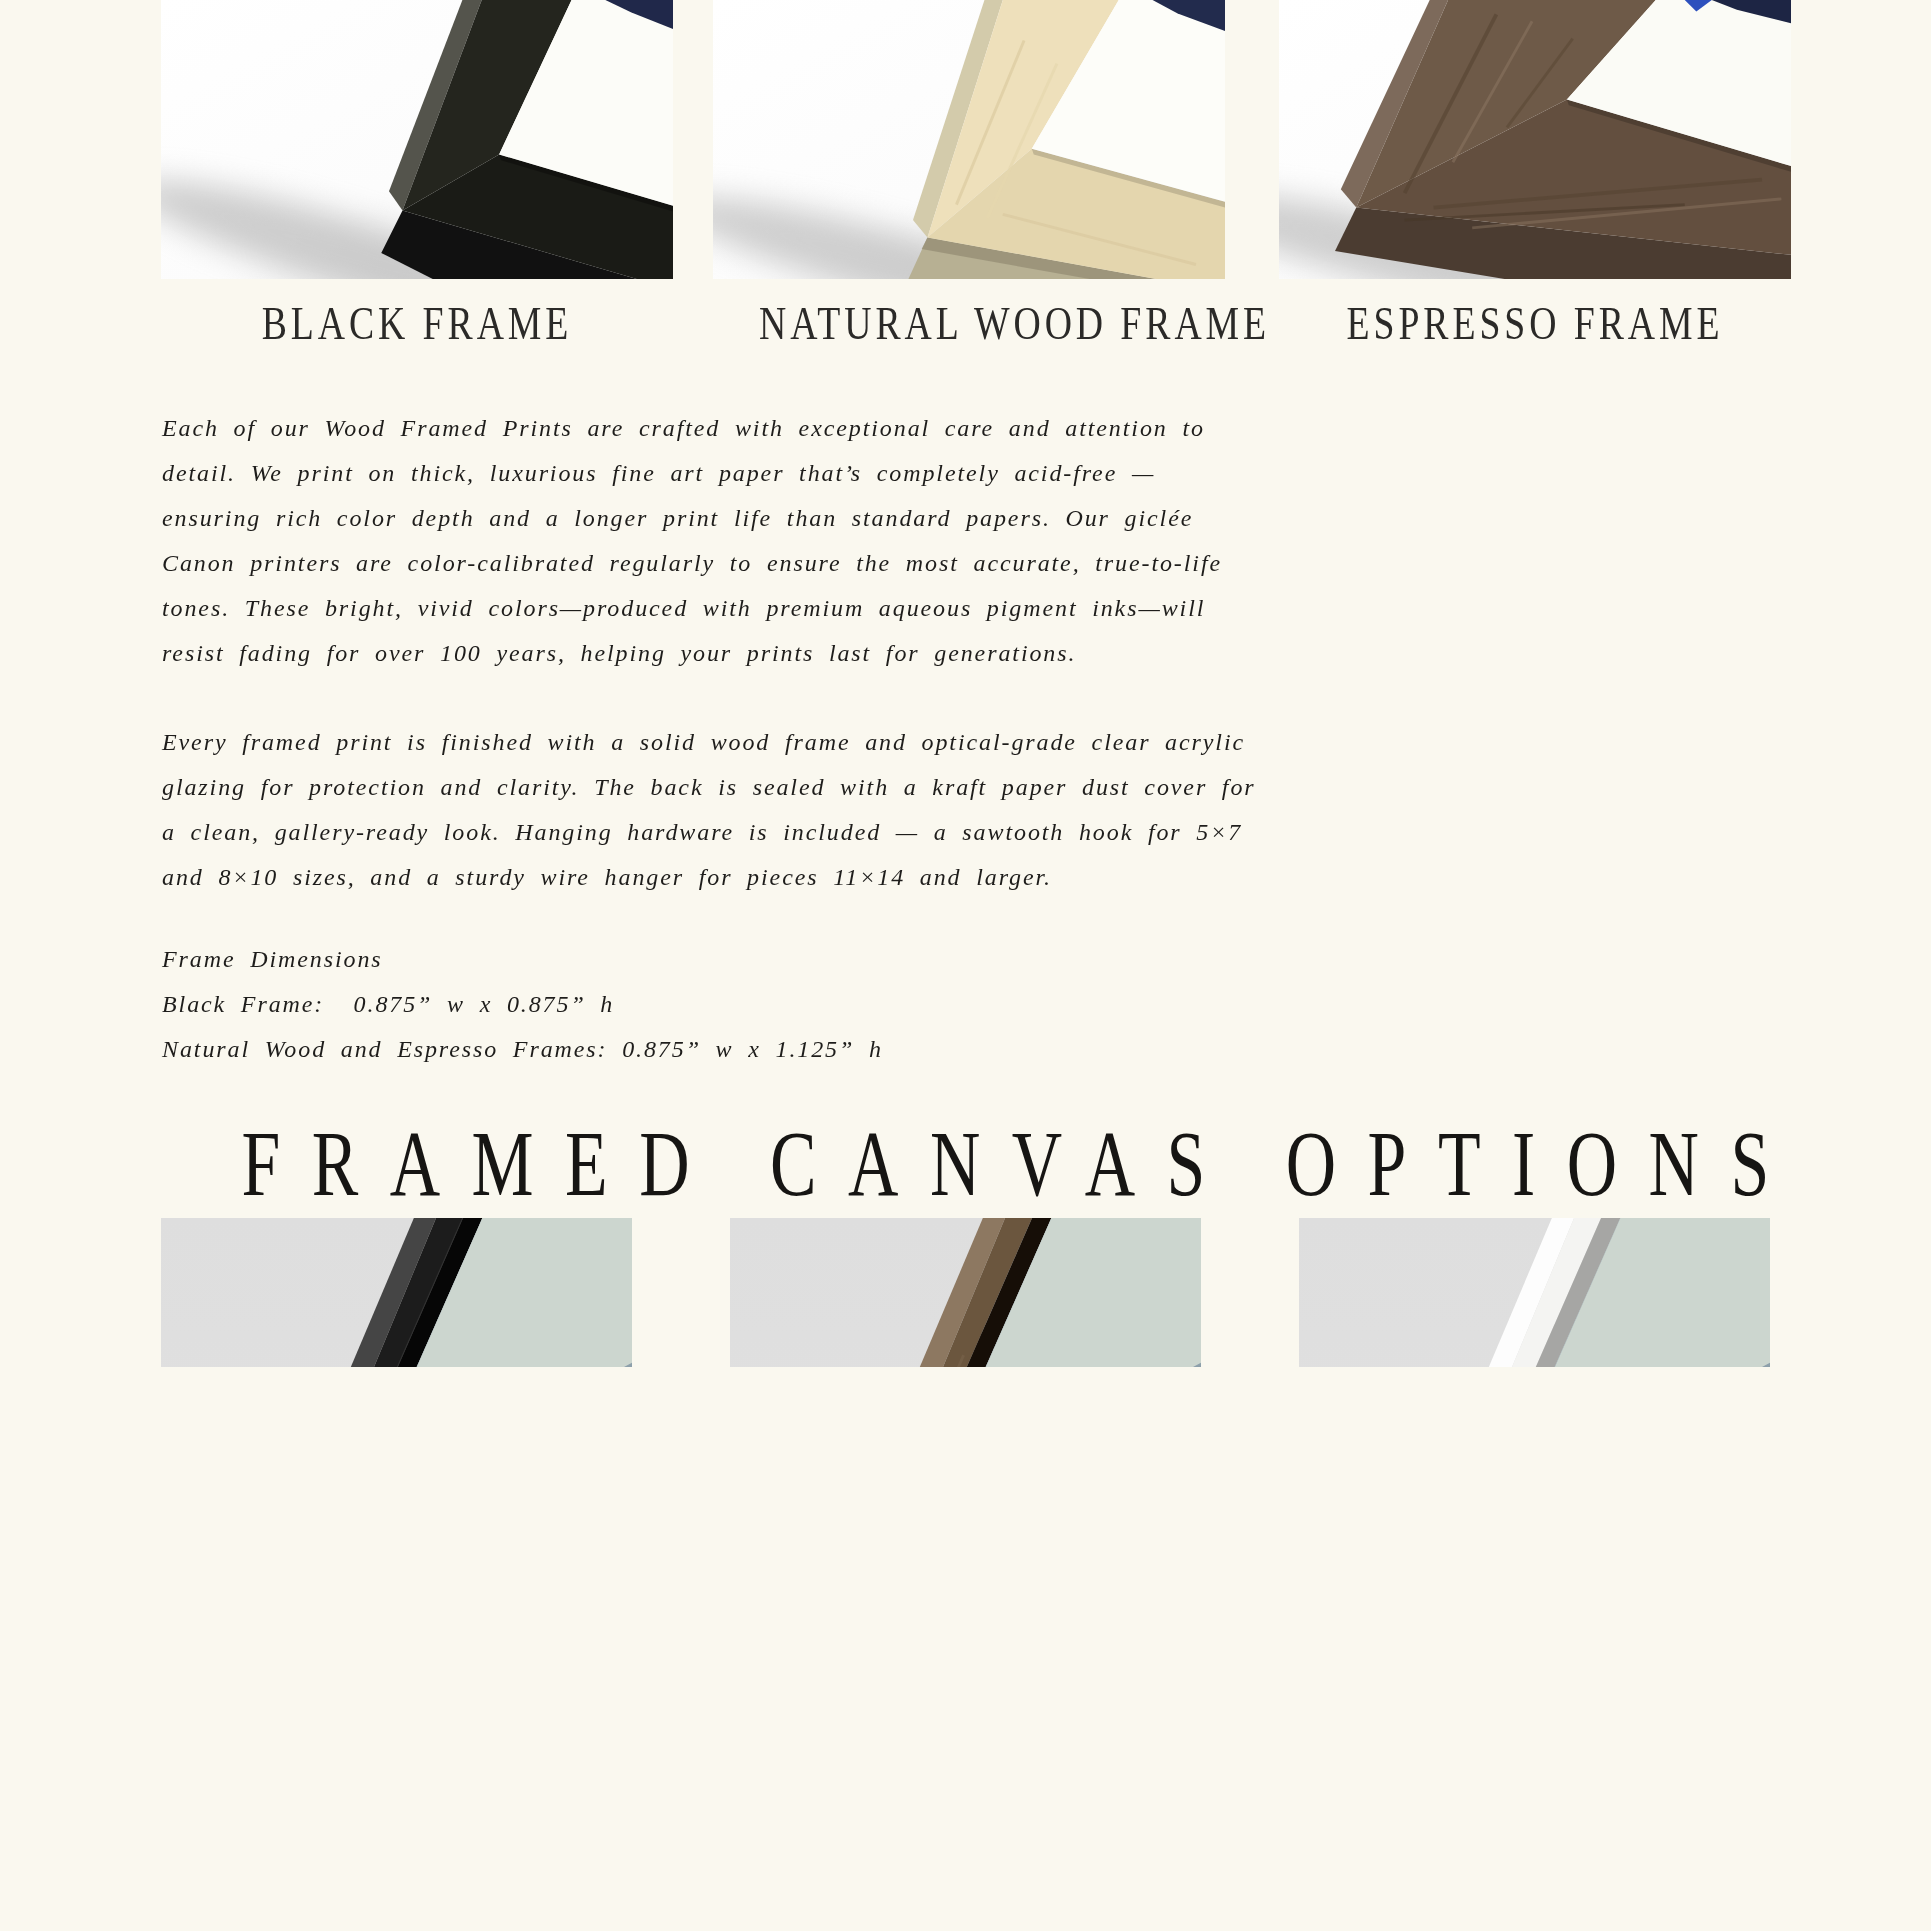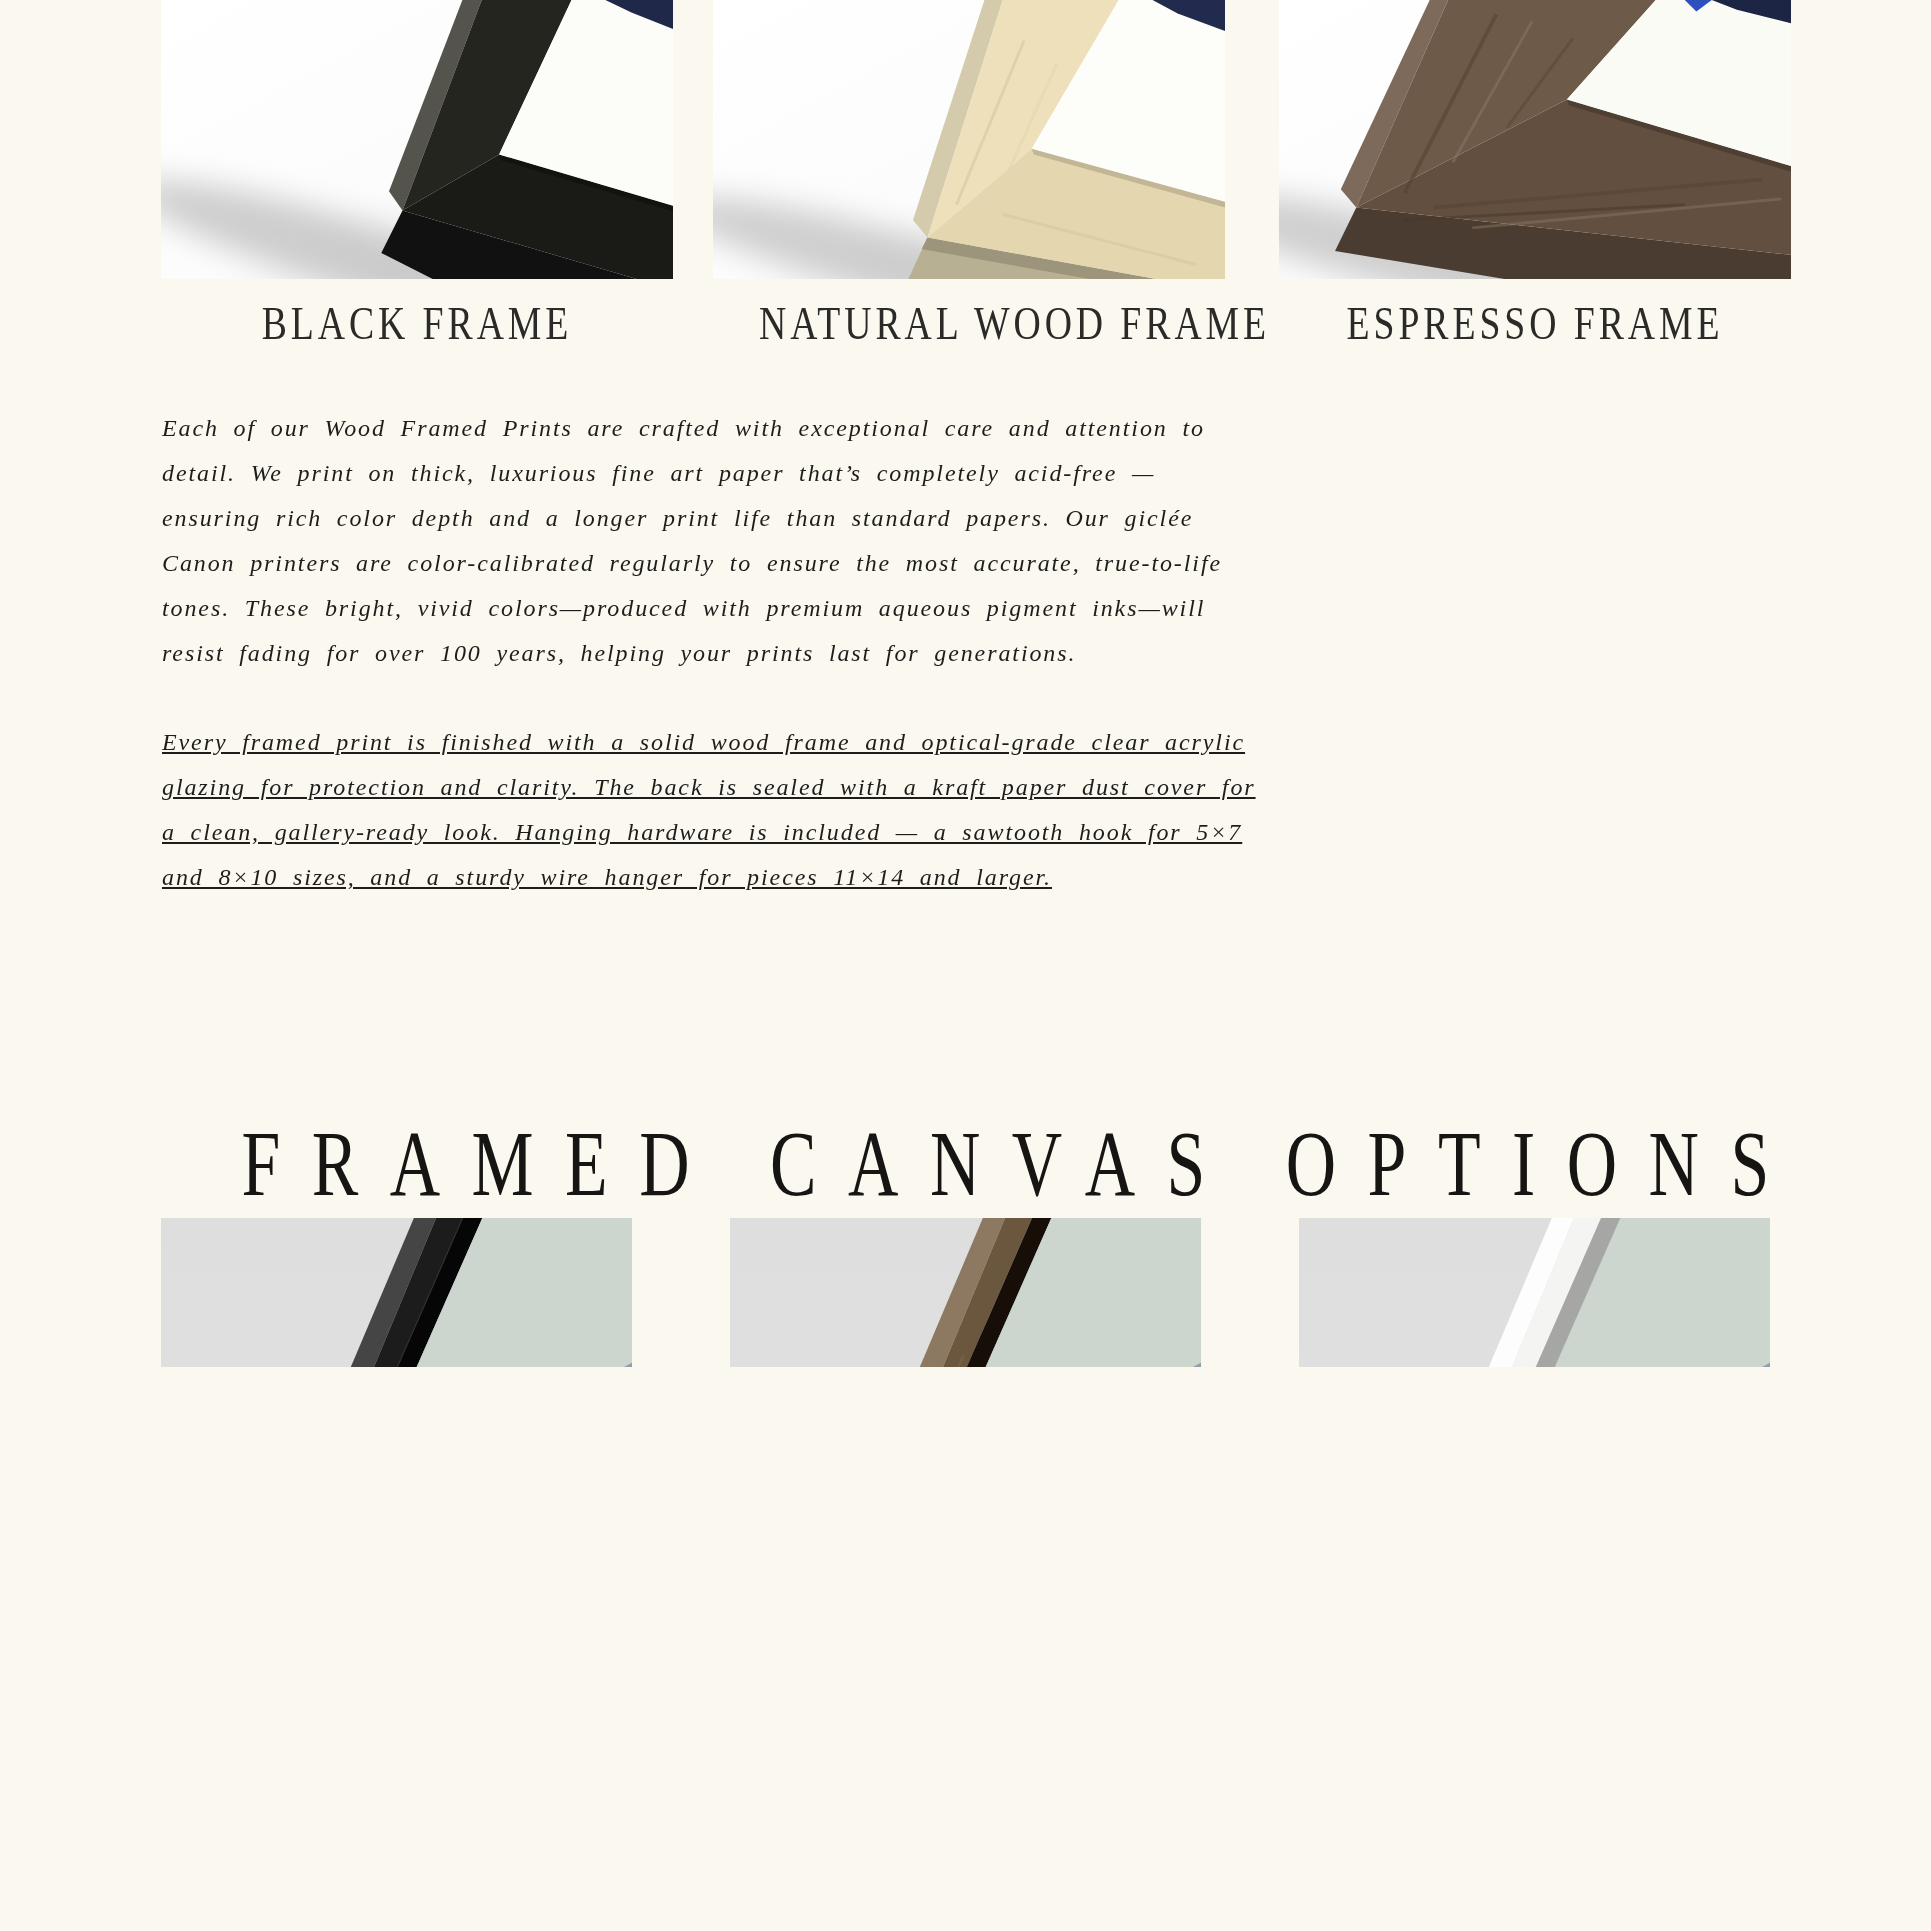--- a/index.html
+++ b/index.html
@@ -26,21 +26,21 @@
              font-family:"Liberation Serif",serif;font-weight:400;
              transform:scaleX(.82);transform-origin:50% 50%;}
   .top-label{top:297px;font-size:46px;letter-spacing:4.8px;}
   .bottom-label{top:1908px;font-size:41px;letter-spacing:1.9px;}
 
   .body-text{position:absolute;left:162px;width:1699px;color:#1e1d1b;
              font-family:"Liberation Serif",serif;font-style:italic;font-weight:400;
              font-size:24px;line-height:45px;letter-spacing:1.9px;word-spacing:6.8px;
              white-space:pre-line;}
   .p1{top:406px;}
-  .p2{top:720px;text-decoration:underline;}
+  .p2{top:720px;}
   .dims{top:937px;}
 
   .heading{position:absolute;top:1110px;left:0;width:1931px;margin:0;text-align:center;
            font-family:"Liberation Serif",serif;font-weight:400;color:#161513;
            font-size:93px;letter-spacing:42px;white-space:nowrap;
            transform:scaleX(.75);transform-origin:50% 50%;}
 </style>
 </head>
 <body>
 
@@ -136,20 +136,23 @@
   <div class="body-text p1">Each of our Wood Framed Prints are crafted with exceptional care and attention to
 detail. We print on thick, luxurious fine art paper that’s completely acid-free —
 ensuring rich color depth and a longer print life than standard papers. Our giclée
 Canon printers are color-calibrated regularly to ensure the most accurate, true-to-life
 tones. These bright, vivid colors—produced with premium aqueous pigment inks—will
 resist fading for over 100 years, helping your prints last for generations.</div>
   <div class="body-text p2">Every framed print is finished with a solid wood frame and optical-grade clear acrylic
 glazing for protection and clarity. The back is sealed with a kraft paper dust cover for
 a clean, gallery-ready look. Hanging hardware is included — a sawtooth hook for 5×7
 and 8×10 sizes, and a sturdy wire hanger for pieces 11×14 and larger.</div>
+  <div class="body-text dims">Frame Dimensions
+Black Frame: &nbsp;0.875” w x 0.875” h
+Natural Wood and Espresso Frames: 0.875” w x 1.125” h</div>
 
   <h2 class="heading">FRAMED CANVAS OPTIONS</h2>
 
   <figure class="photo canvas-row b1">
     <svg viewBox="0 0 488 693" preserveAspectRatio="none">
       <rect width="488" height="693" fill="url(#gWall)"></rect>
       <ellipse cx="240" cy="600" rx="300" ry="34" transform="rotate(20 240 600)" fill="#000000" opacity="0.15" filter="url(#blurL)"></ellipse>
       <g>
         <polygon points="110,420 488,562 488,642 88,472" fill="#0c0c0c"></polygon>
         <polygon points="110,420 285,0 262,0 91,404" fill="#454545"></polygon>

